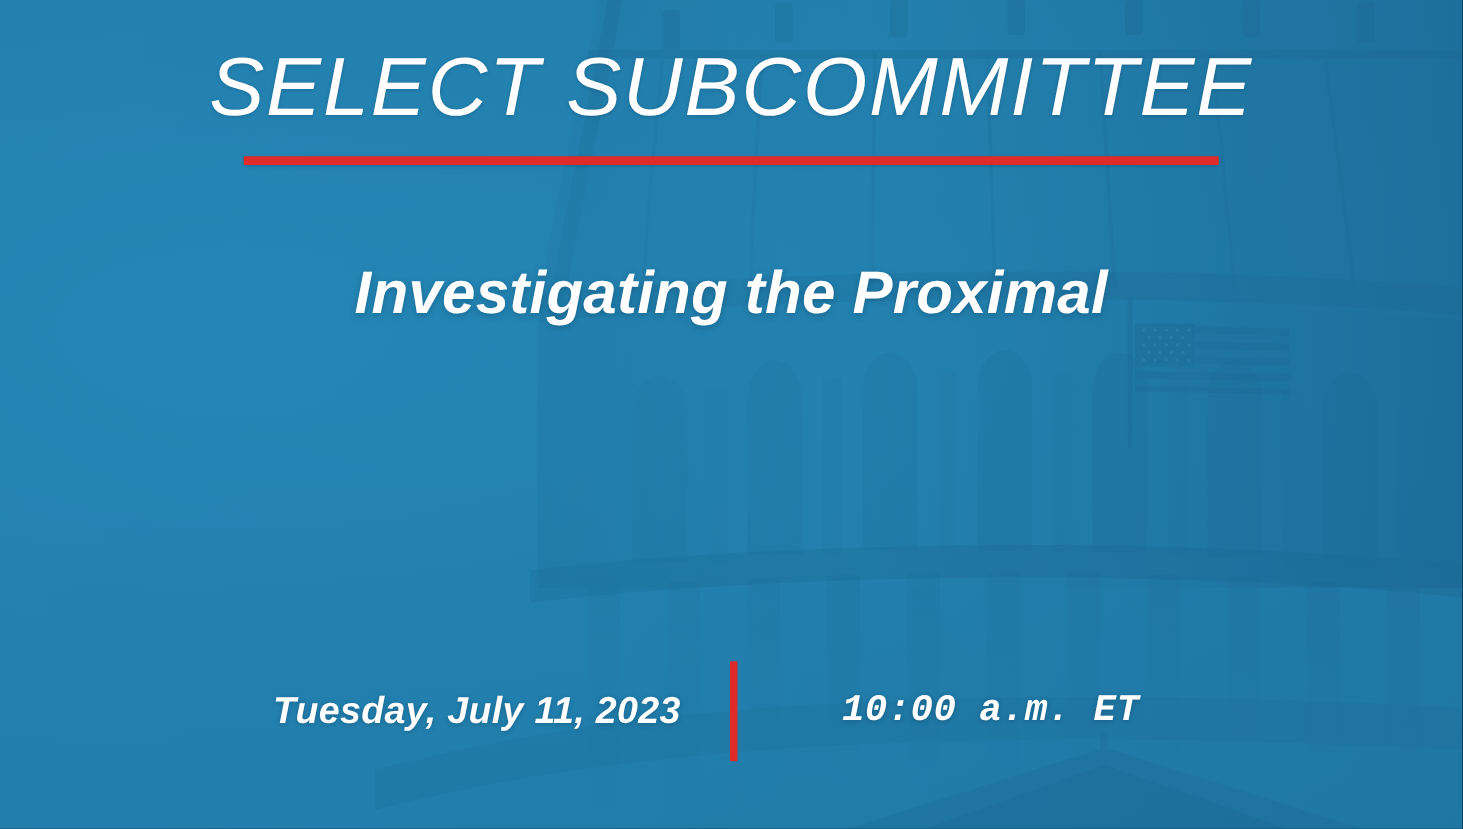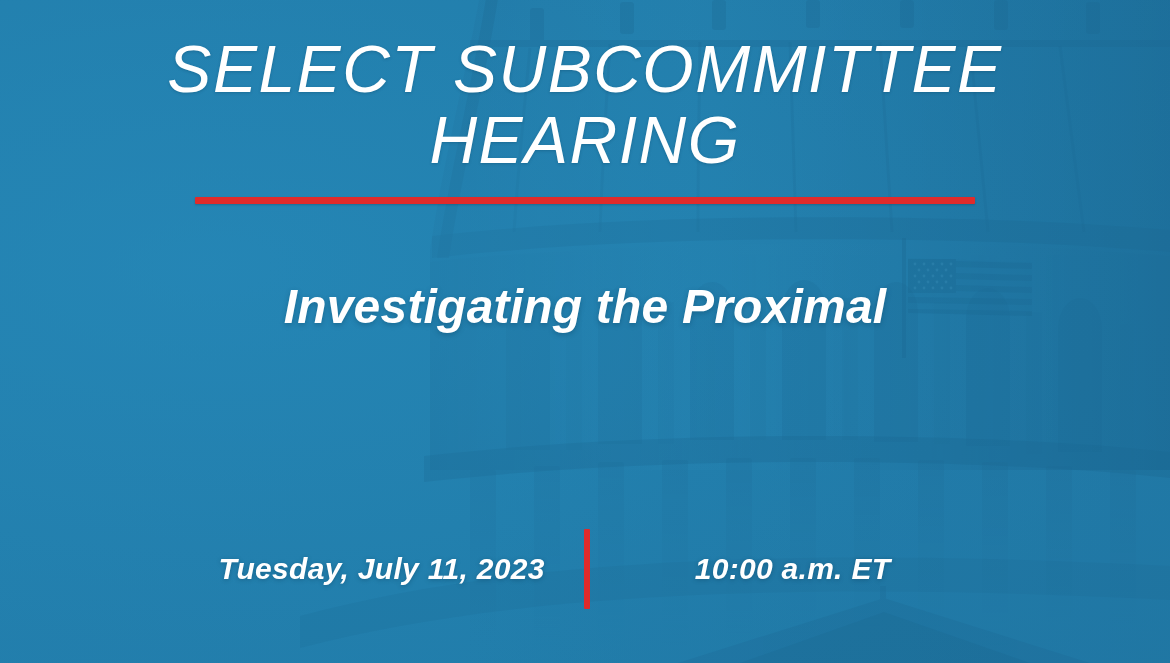--- a/index.html
+++ b/index.html
@@ -125,20 +125,21 @@
   .footer-sep {
     width: 6px;
     height: 80px;
     background: #e02b2b;
     border-radius: 1px;
     flex: 0 0 auto;
   }
   .footer-time {
     width: 405px;
     text-align: center;
+    font-family: Liberation Mono, monospace;
   }
 </style>
 </head>
 <body>
 
 <div id="slide">
 
   <div class="bg-art">
     <div class="bg-base"></div>
 
@@ -300,21 +301,20 @@
     </svg>
 
     <div class="bg-tint"></div>
     <div class="bg-vignette"></div>
   </div>
 
   <div class="content">
 
     <div class="title-block">
       <div class="title-line">SELECT SUBCOMMITTEE</div>
-      <div class="title-line">HEARING</div>
     </div>
 
     <div class="divider"></div>
 
     <div class="subtitle-block">
       <div class="subtitle-line">Investigating the Proximal</div>
     </div>
 
     <div class="footer">
       <div class="footer-date">Tuesday, July 11, 2023</div>

